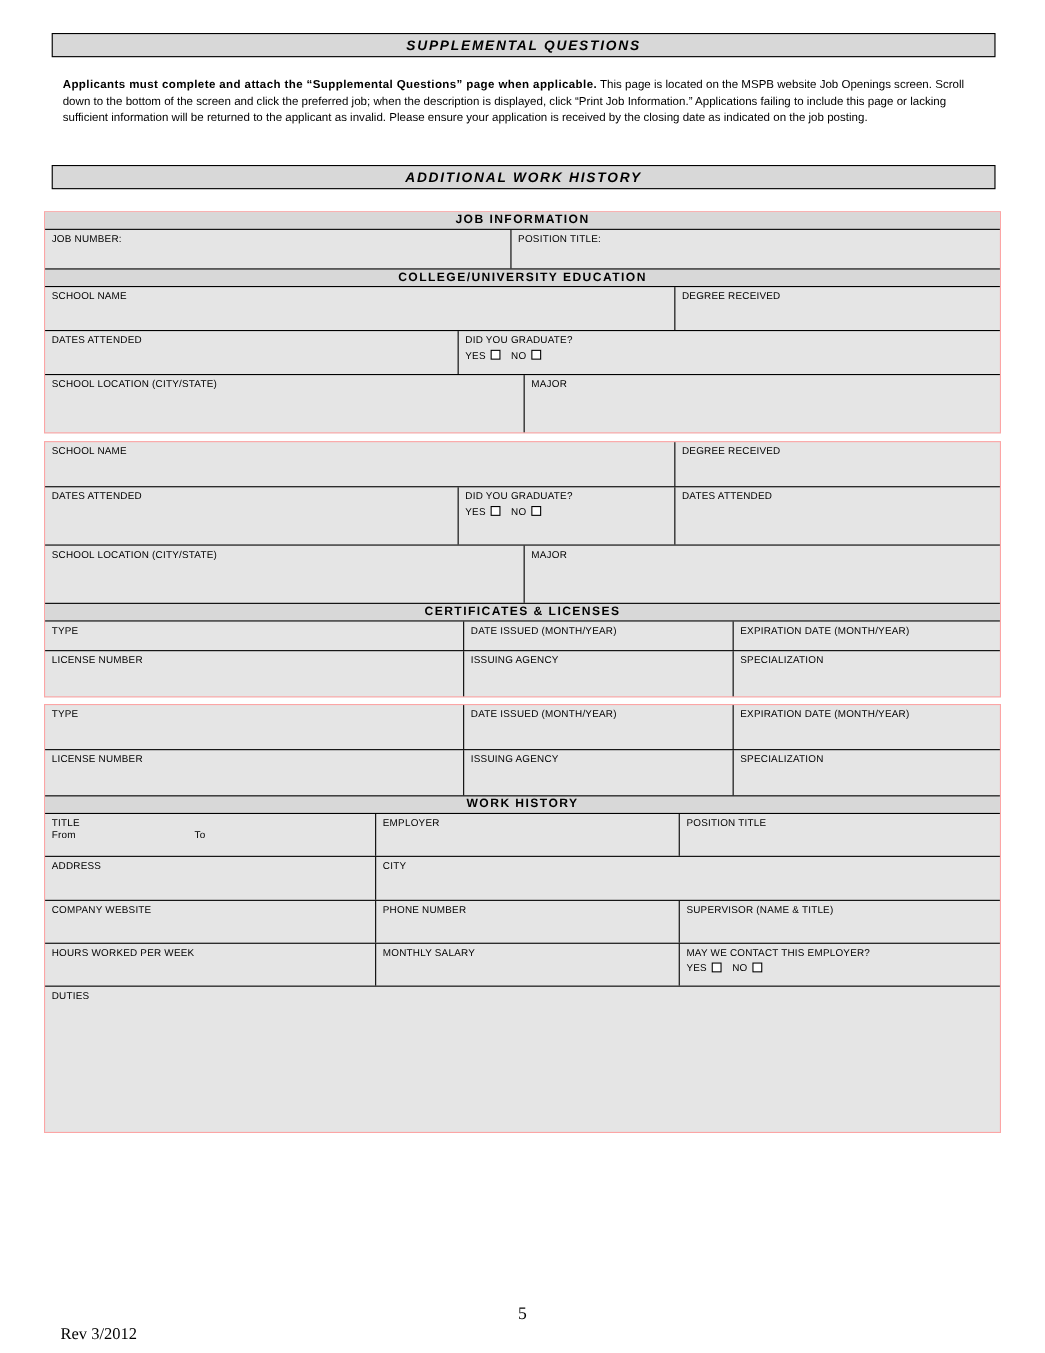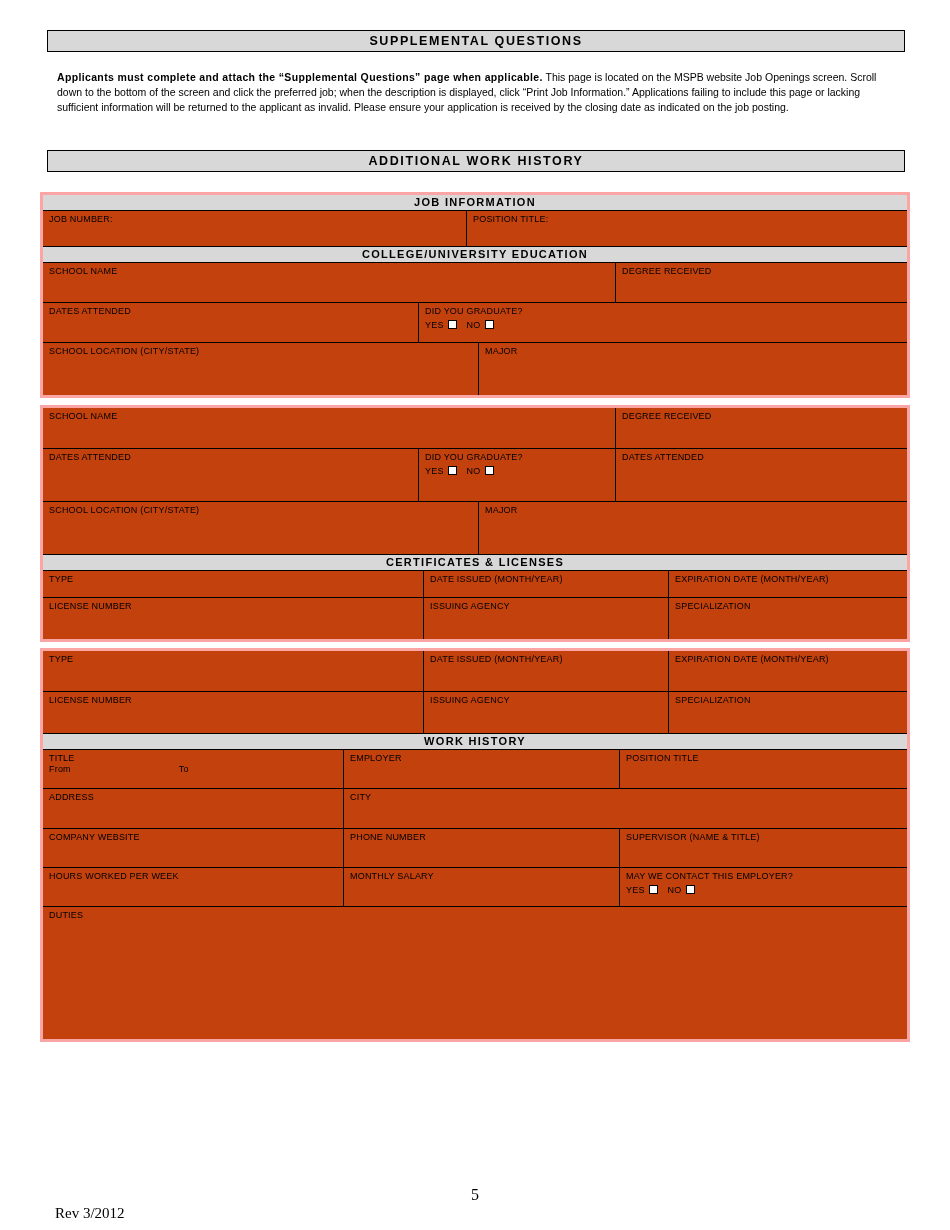--- a/index.html
+++ b/index.html
@@ -4,29 +4,29 @@
 <style>
   * { box-sizing: border-box; margin: 0; padding: 0; }
   html, body { background: #ffffff; }
   body { font-family: "Liberation Sans", sans-serif; color: #000; }
   .page { position: relative; width: 950px; height: 1230px; margin: 0 auto; background: #fff; overflow: hidden; }
   .content { position: absolute; left: 40px; top: 0; width: 870px; }
 
   .banner {
     background: #d8d8d8; border: 1px solid #000; text-align: center;
     font-weight: bold; font-size: 12.5px; letter-spacing: 1.6px;
-    padding: 3px 0; margin-left: 7px; margin-right: 5px;
+    padding: 3px 0; margin-left: 7px; margin-right: 5px; font-style: italic;
   }
   .banner1 { margin-top: 30px; }
   .banner2 { margin-top: 34px; }
 
   .intro { margin: 18px 8px 0 17px; font-size: 10.5px; line-height: 1.45; }
   .intro strong { letter-spacing: .35px; }
 
-  .tseg { border: 3px solid #fca5a5; background: #c2410c; }
+  .tseg { border: 1px solid #fca5a5; background: #e5e5e5; }
   .seg1 { margin-top: 20px; }
   .seg2 { margin-top: 7px; }
   .seg3 { margin-top: 6px; }
 
   .shead {
     background: #d8d8d8; text-align: center; font-weight: bold;
     font-size: 11px; letter-spacing: 1.3px; padding: 1px 0 2px;
     border-top: 1px solid #000;
   }
   .tseg > .shead:first-child, .tseg > .trow:first-child { border-top: none; }

